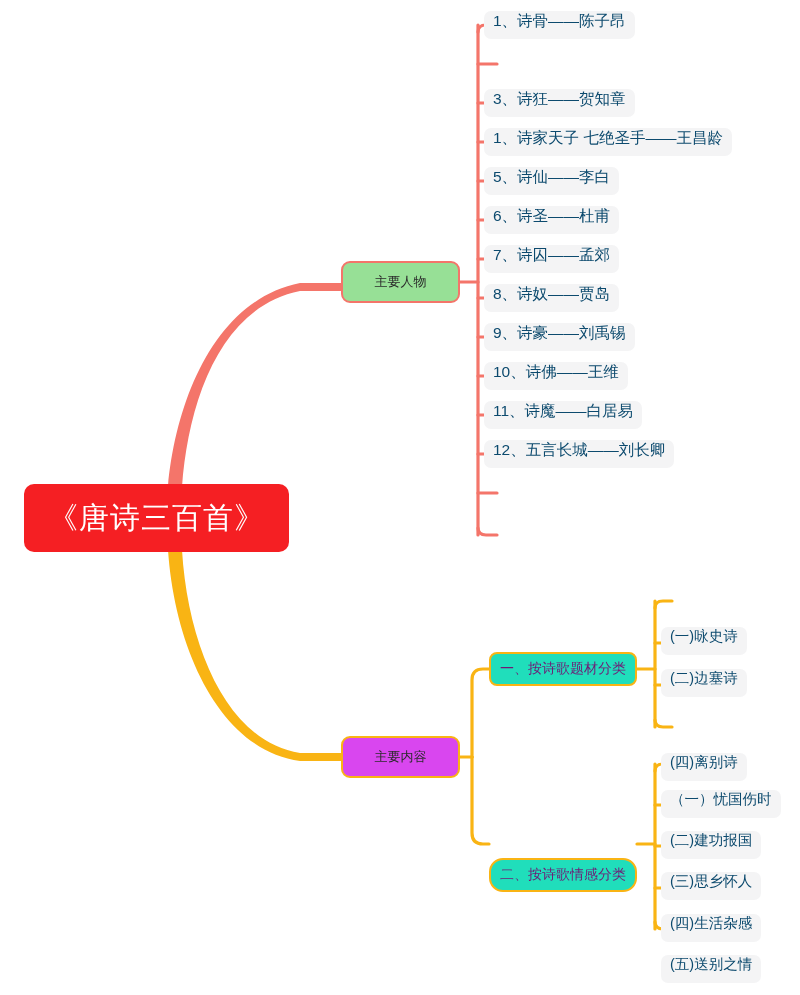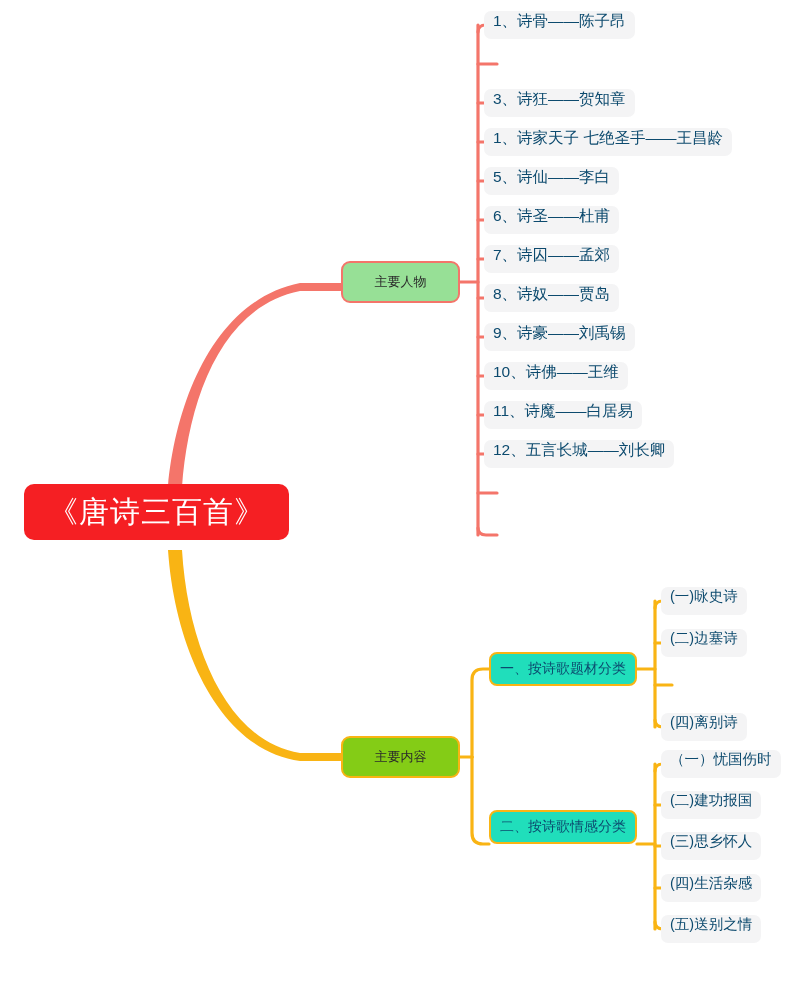--- a/index.html
+++ b/index.html
@@ -34,21 +34,21 @@
     align-items: center;
     justify-content: center;
     white-space: nowrap;
   }
 
   
   .root-node {
     left: 24px;
     top: 484px;
     width: 265px;
-    height: 56px;
+    height: 68px;
     background: #F51F23;
     border-radius: 10px;
     color: #ffffff;
     font-size: 30px;
     letter-spacing: 1px;
   }
 
   
   .l1-node {
     height: 42px;
@@ -63,39 +63,39 @@
     top: 261px;
     width: 119px;
     background: #97E096;
     border-color: #F4756A;
     color: #2b2b2b;
   }
   .l1-content {
     left: 341px;
     top: 736px;
     width: 119px;
-    background: #84cc16;
+    background: #d946ef;
     border-color: #F9B414;
     color: #2b2b2b;
   }
 
   
   .l2-node {
     height: 34px;
     border-radius: 8px;
     font-size: 14px;
     background: #20DEBB;
     border: 2px solid #F9B414;
-    color: #0c4a6e;
+    color: #701a75;
     left: 489px;
     width: 148px;
     align-items: center;
   }
   .l2-a { top: 652px; }
-  .l2-b { top: 810px; }
+  .l2-b { top: 858px; border-radius: 14px; }
 
   
   .leaf {
     position: absolute;
     box-sizing: border-box;
     display: flex;
     align-items: flex-start;
     height: 28px;
     padding: 0 9px;
     border-radius: 7px;
@@ -104,20 +104,21 @@
     font-size: 15px;
     white-space: nowrap;
   }
   .leaf-people {
     left: 484px;
     font-size: 15.5px;
   }
   .leaf-sub {
     left: 661px;
     font-size: 14.5px;
+    margin-top: 40px;
   }
 </style>
 </head>
 <body>
 
 <div id="canvas">
 
   <svg id="links" viewBox="0 0 800 995" width="800" height="995" xmlns="http://www.w3.org/2000/svg">
 
     <path d="M 168 486

